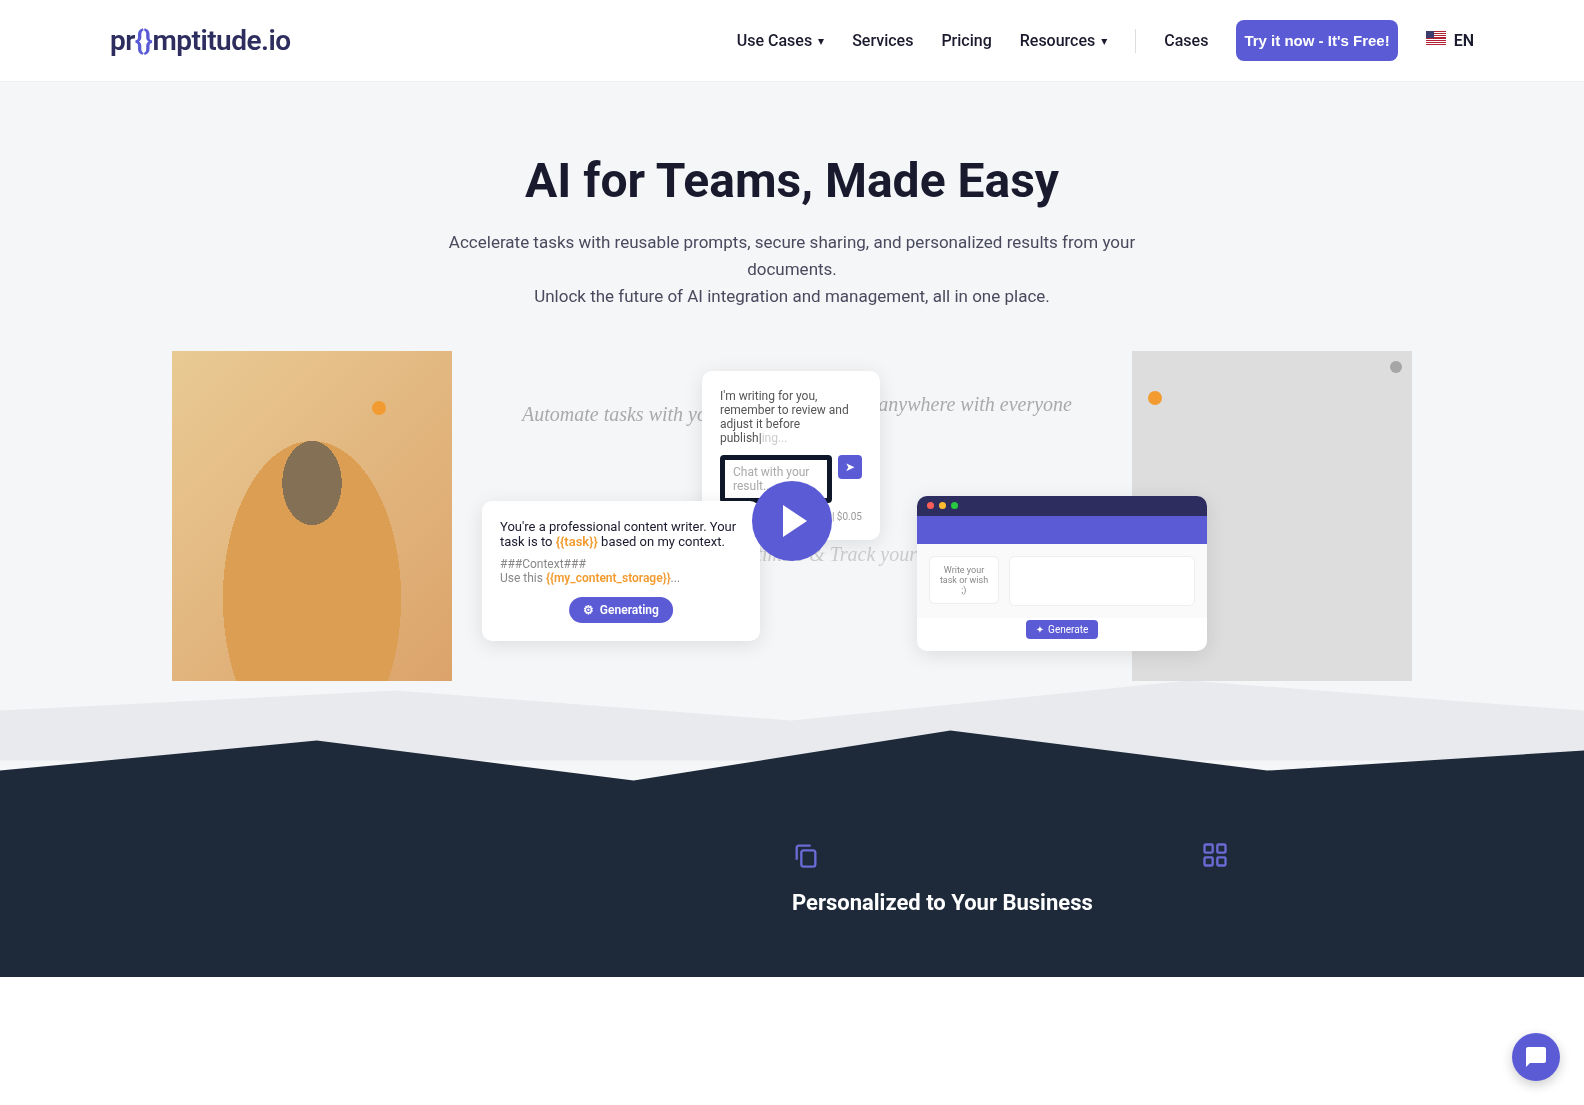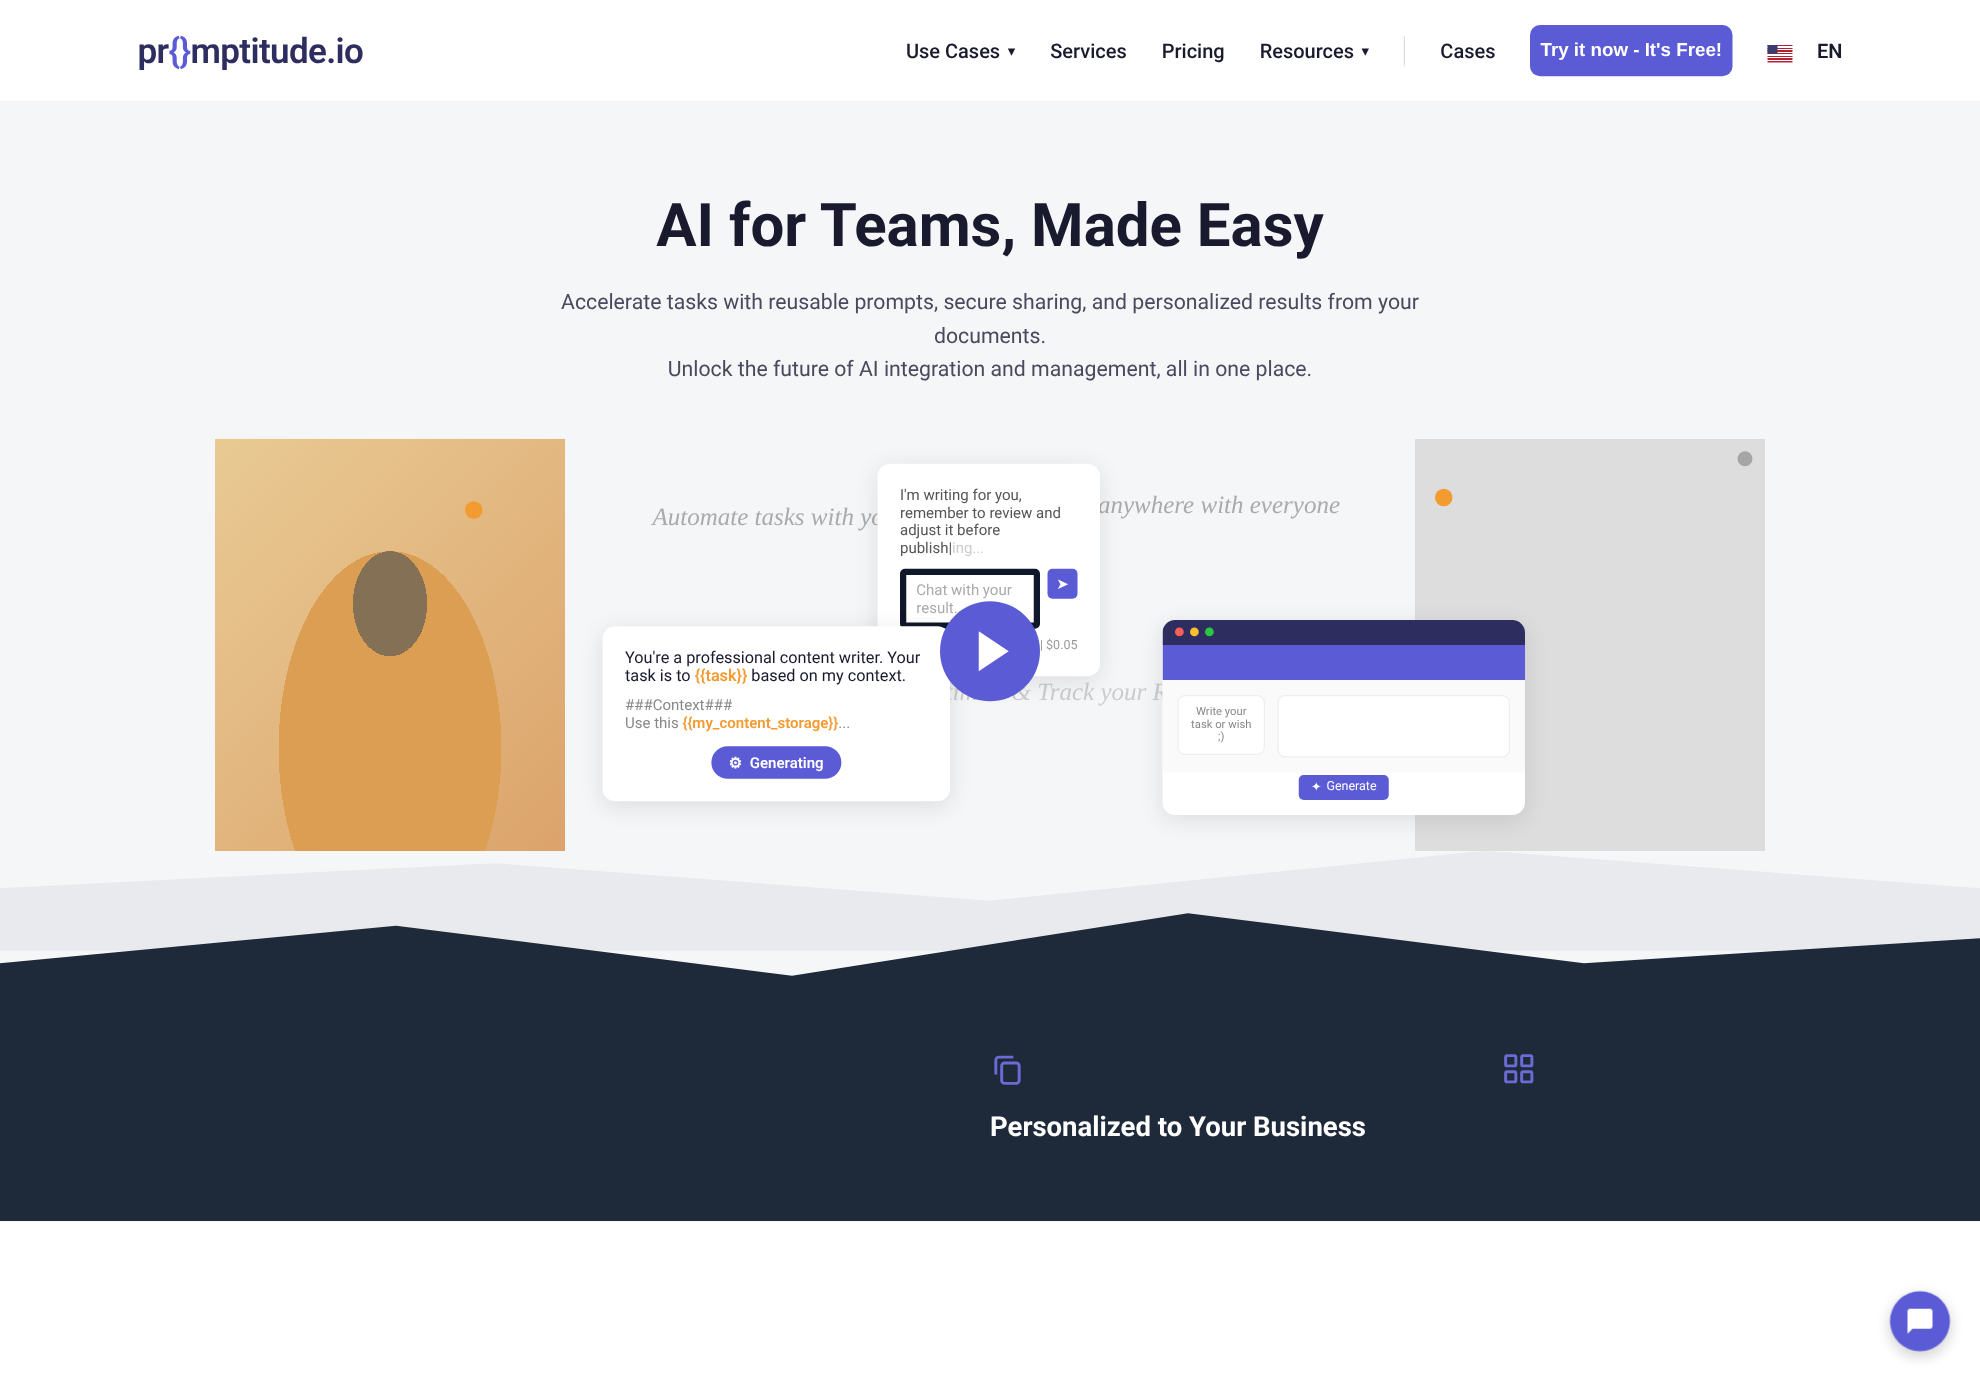--- a/index.html
+++ b/index.html
@@ -68,22 +68,22 @@
       padding: 12px 8px;
       border-radius: 8px;
       font-size: 15px;
       font-weight: 600;
       cursor: pointer;
       border: none;
     }
     
     .lang {
       display: flex;
-      align-items: flex-end;
-      gap: 20px;
+      align-items: flex-start;
+      gap: 8px;
       font-weight: 600;
       cursor: pointer;
     }
     
     .flag {
       width: 20px;
       height: 14px;
       background: linear-gradient(to bottom, #b22234 0%, #b22234 7.7%, #fff 7.7%, #fff 15.4%, #b22234 15.4%, #b22234 23.1%, #fff 23.1%, #fff 30.8%, #b22234 30.8%, #b22234 38.5%, #fff 38.5%, #fff 46.2%, #b22234 46.2%, #b22234 53.9%, #fff 53.9%, #fff 61.6%, #b22234 61.6%, #b22234 69.3%, #fff 69.3%, #fff 77%, #b22234 77%, #b22234 84.7%, #fff 84.7%, #fff 92.4%, #b22234 92.4%);
       position: relative;
     }
@@ -268,21 +268,21 @@
       align-items: center;
       margin-top: 8px;
       font-size: 10px;
       color: #999;
     }
     
     .stars { color: #f29b30; letter-spacing: 2px; }
     
     .card-browser {
       top: 145px;
-      right: 192px;
+      right: 205px;
       width: 290px;
       padding: 0;
       overflow: hidden;
     }
     
     .browser-bar {
       background: #2d2d5f;
       height: 20px;
       display: flex;
       align-items: center;

